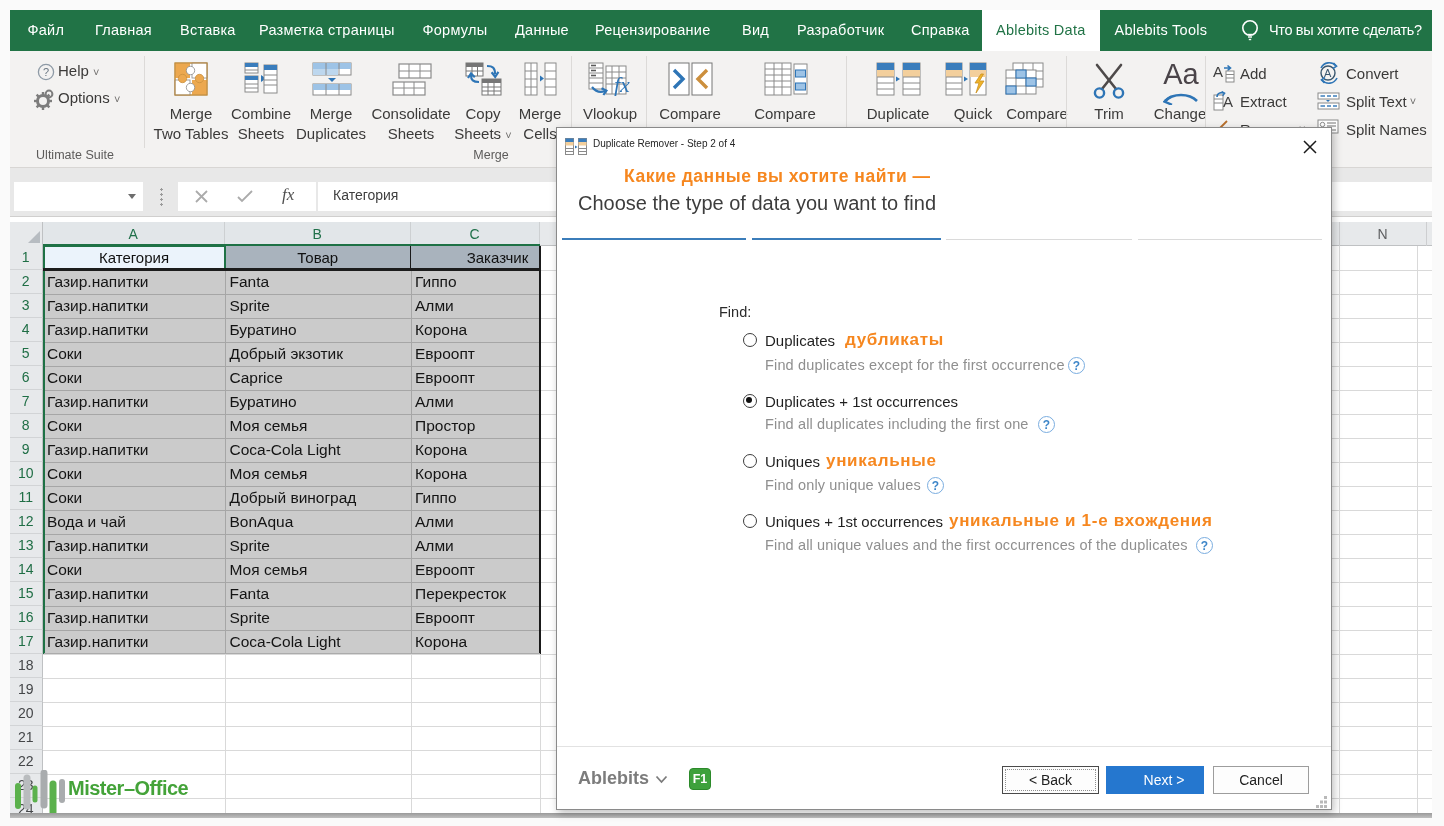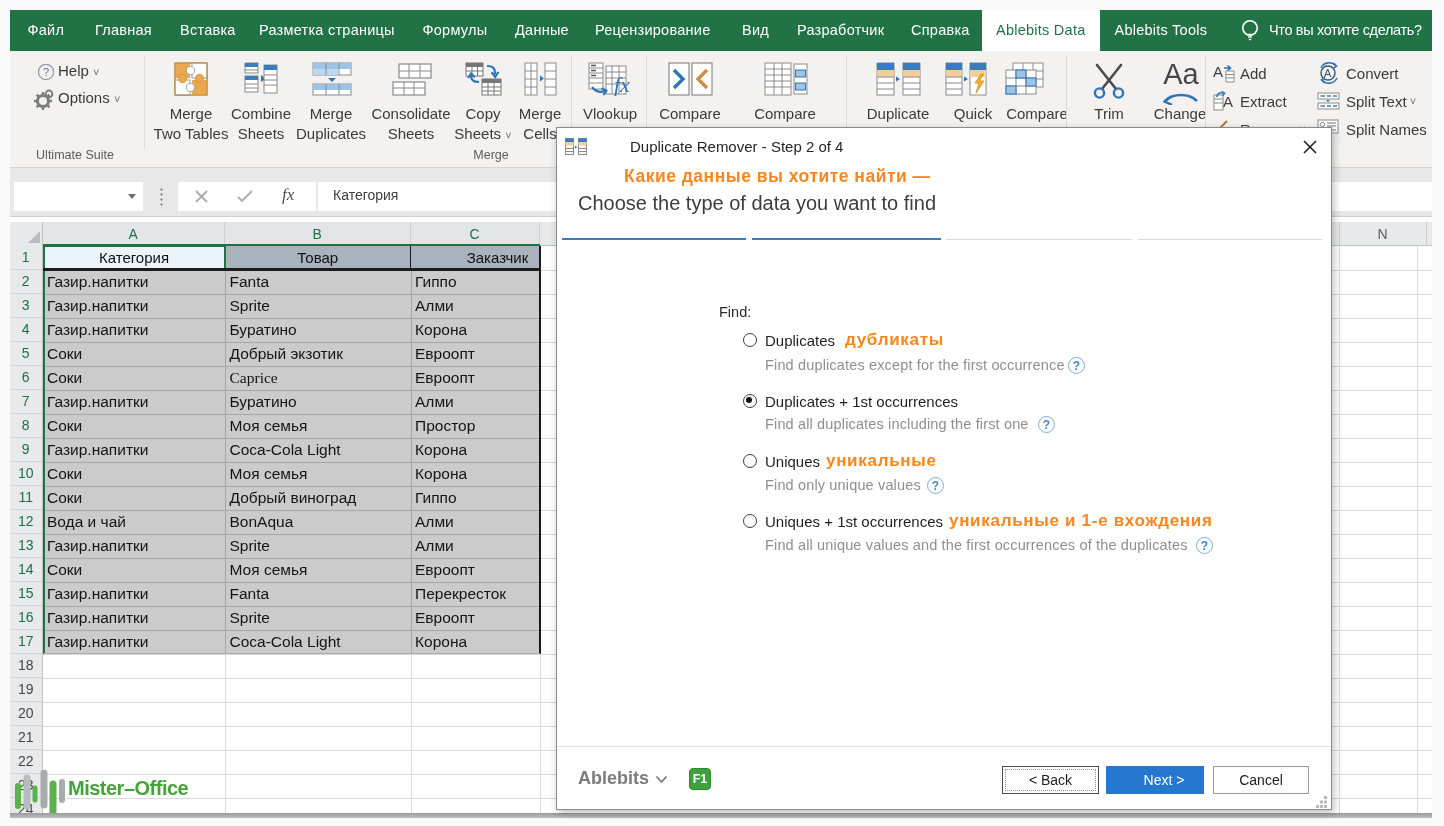--- a/index.html
+++ b/index.html
@@ -503,21 +503,21 @@
 <div class="ct" style="left:37px;top:77px;">Газир.напитки</div>
 <div class="ct" style="left:219.5px;top:77px;">Sprite</div>
 <div class="ct" style="left:405px;top:77px;">Алми</div>
 <div class="ct" style="left:37px;top:101px;">Газир.напитки</div>
 <div class="ct" style="left:219.5px;top:101px;">Буратино</div>
 <div class="ct" style="left:405px;top:101px;">Корона</div>
 <div class="ct" style="left:37px;top:125px;">Соки</div>
 <div class="ct" style="left:219.5px;top:125px;">Добрый экзотик</div>
 <div class="ct" style="left:405px;top:125px;">Евроопт</div>
 <div class="ct" style="left:37px;top:149px;">Соки</div>
-<div class="ct" style="left:219.5px;top:149px;font-family:Liberation Serif, serif;">Caprice</div>
+<div class="ct" style="left:219.5px;top:149px;">Caprice</div>
 <div class="ct" style="left:405px;top:149px;">Евроопт</div>
 <div class="ct" style="left:37px;top:173px;">Газир.напитки</div>
 <div class="ct" style="left:219.5px;top:173px;">Буратино</div>
 <div class="ct" style="left:405px;top:173px;">Алми</div>
 <div class="ct" style="left:37px;top:197px;">Соки</div>
 <div class="ct" style="left:219.5px;top:197px;">Моя семья</div>
 <div class="ct" style="left:405px;top:197px;">Простор</div>
 <div class="ct" style="left:37px;top:221px;">Газир.напитки</div>
 <div class="ct" style="left:219.5px;top:221px;">Coca-Cola Light</div>
 <div class="ct" style="left:405px;top:221px;">Корона</div>
@@ -579,21 +579,21 @@
       <rect x="0.5" y="4" width="8" height="3.5" fill="#f3cf9c"></rect>
       <line x1="0.5" y1="10.5" x2="8.5" y2="10.5" stroke="#8a8a8a"></line>
         <line x1="0.5" y1="13.5" x2="8.5" y2="13.5" stroke="#8a8a8a"></line>
       <path d="M10 7.5 L12.5 9 L10 10.5 Z" fill="#2e75b6"></path>
       <rect x="13.5" y="0.5" width="8" height="16" fill="#fff" stroke="#8a8a8a"></rect>
       <rect x="13.5" y="0.5" width="8" height="3.5" fill="#3a7dbc"></rect>
       <rect x="13.5" y="4" width="8" height="3.5" fill="#f3cf9c"></rect>
       <line x1="13.5" y1="10.5" x2="21.5" y2="10.5" stroke="#8a8a8a"></line>
         <line x1="13.5" y1="13.5" x2="21.5" y2="13.5" stroke="#8a8a8a"></line>
     </svg>
-    <div class="abs" style="left:36px;top:10px;font-size:15px;color:#262626;margin-left:37px;">Duplicate Remover - Step 2 of 4</div>
+    <div class="abs" style="left:36px;top:10px;font-size:10px;color:#262626;">Duplicate Remover - Step 2 of 4</div>
     <svg class="abs" style="left:746px;top:12px;" width="14" height="14" viewBox="0 0 14 14">
         <path d="M1 1 L13 13 M13 1 L1 13" stroke="#1a1a1a" stroke-width="1.5"></path>
       </svg>
     <div class="abs" style="left:21px;top:64px;font-size:20px;color:#3d3d3d;">Choose the type of data you want to find</div>
     <div class="abs" style="left:67px;top:38px;font-size:17.5px;font-weight:bold;color:#f6871f;letter-spacing:0.5px;">Какие данные вы хотите найти —</div>
     <div class="abs" style="left:5px;top:110px;width:184px;height:2px;background:#3b7dba;"></div>
     <div class="abs" style="left:195px;top:110px;width:189px;height:2px;background:#3b7dba;"></div>
     <div class="abs" style="left:389px;top:110.5px;width:186px;height:1.5px;background:#dadada;"></div>
     <div class="abs" style="left:581px;top:110.5px;width:184px;height:1.5px;background:#dadada;"></div>
     <div class="abs" style="left:162px;top:176px;font-size:14.5px;color:#2b2b2b;">Find:</div>

